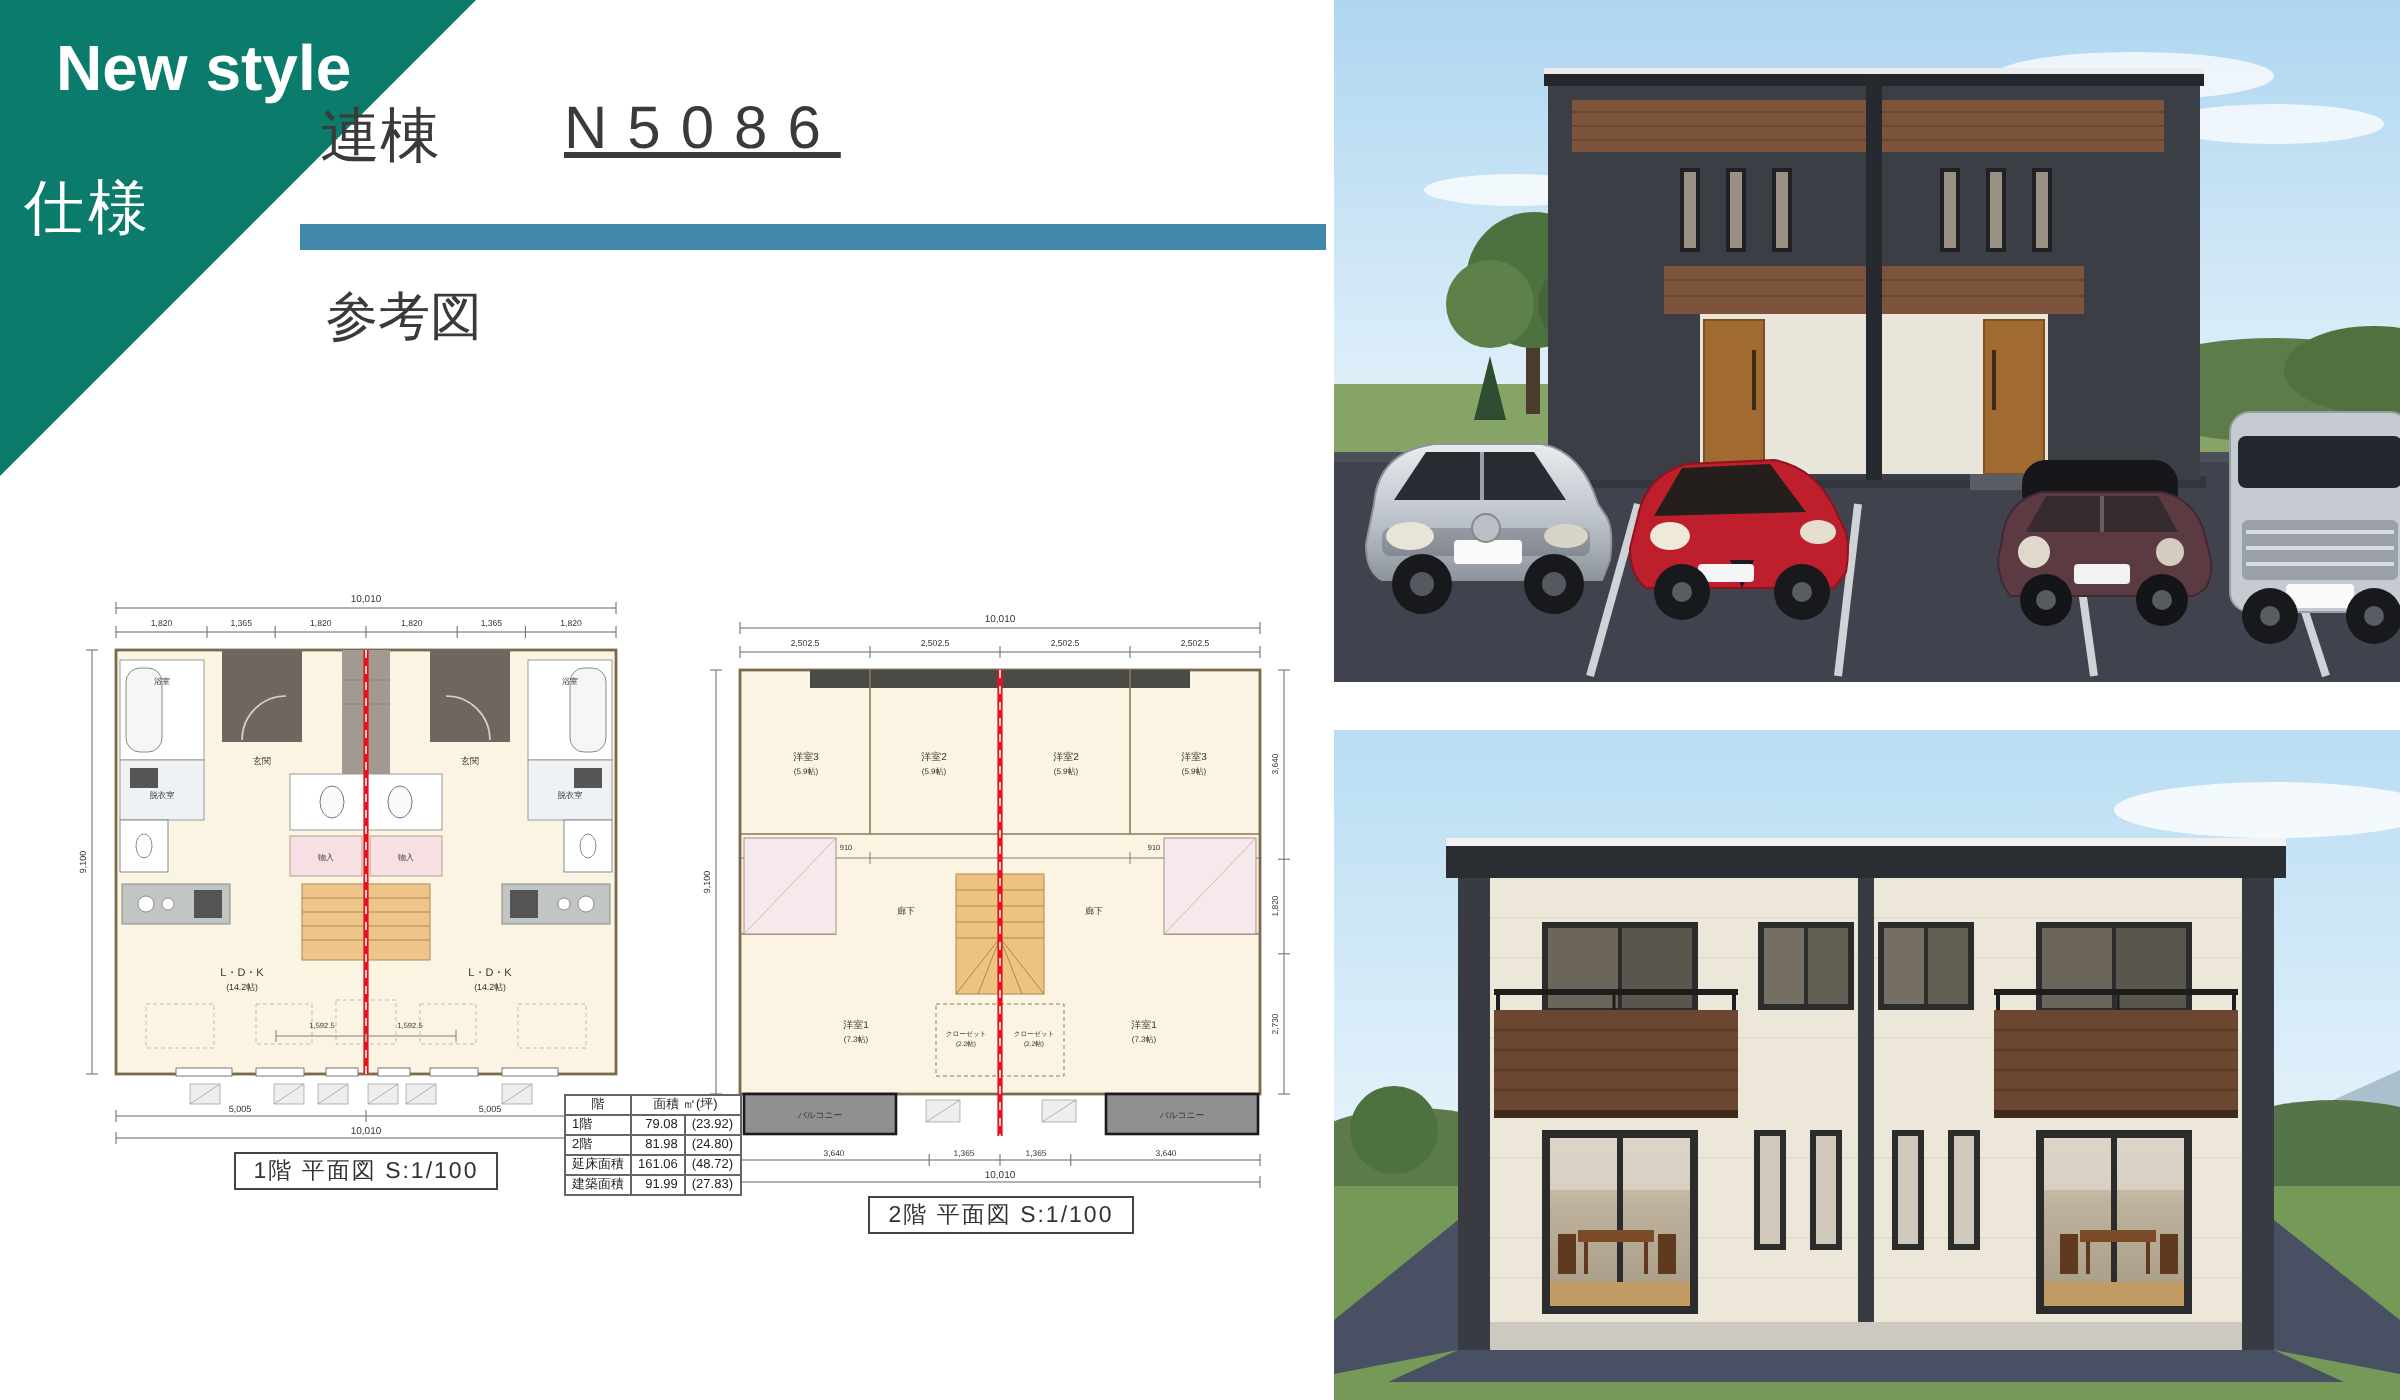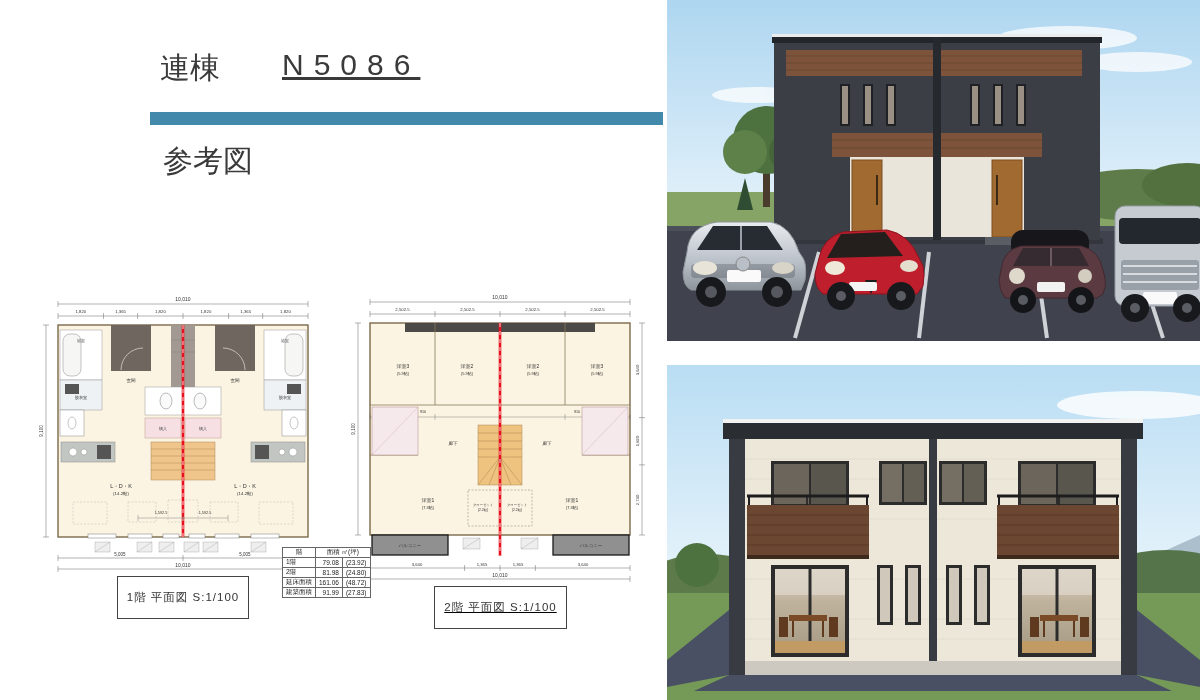--- a/index.html
+++ b/index.html
@@ -11,46 +11,50 @@
   .banner { position:absolute; left:0; top:0; width:238px; height:238px;
             background:#0b7b6b; clip-path:polygon(0 0,100% 0,0 100%); color:#fff; }
   .banner .l1 { position:absolute; left:28px; top:16px; font-size:32px; font-weight:700; letter-spacing:0px; }
   .banner .l2 { position:absolute; left:12px; top:84px; font-size:30px; font-weight:500; letter-spacing:2px; }
 
   
   .title { position:absolute; left:160px; top:48px; font-size:30px; color:#3a3a3a;
            font-weight:500; display:flex; }
   .title .t2 { margin-left:62px; letter-spacing:10px;text-decoration:underline; }
   .title-bar { position:absolute; left:150px; top:112px; width:513px; height:13px; background:#4389ab; }
-  .subtitle { position:absolute; left:163px; top:141px; font-size:30px; color:#3a3a3a; }
+  .subtitle { position:absolute; left:163px; top:141px; font-size:26px; color:#3a3a3a; }
 
   
   .plan { position:absolute; display:flex; flex-direction:column; align-items:center; }
   .plan-caption { margin-top:2px; border:1px solid #444; color:#333; font-size:11.5px;
-                  padding:13px 9px; letter-spacing:1px; background:#fff; white-space:nowrap; }
+                  padding:1px 9px; letter-spacing:1px; background:#fff; white-space:nowrap; }
   svg text { font-family:"Liberation Sans", sans-serif; fill:#333; }
 
   
   .area-table { position:absolute; left:282px; top:547px; border-collapse:collapse;
                 font-size:6.5px; color:#222; background:#fff; }
   .area-table th, .area-table td { border:0.5px solid #666; padding:0 3px; height:10px;
                                    font-weight:400; white-space:nowrap; }
   .area-table td.num { text-align:right; }
   .area-table th { text-align:center; }
 
   
   .photo { position:absolute; overflow:hidden; }
   .photo-top { left:667px; top:0; width:533px; height:341px; }
   .photo-bottom { left:667px; top:365px; width:533px; height:335px; }
 </style>
 </head>
 <body>
 
 <div class="page">
 
+  <div class="banner">
+    <div class="l1">New style</div>
+    <div class="l2">仕様</div>
+  </div>
 
   <div class="title">
     <span class="t1">連棟</span>
     <span class="t2">N5086</span>
   </div>
   <div class="title-bar"></div>
   <div class="subtitle">参考図</div>
 
   <div class="plan" style="left:33px; top:292px; width:300px;">
     <svg width="300" height="282" viewBox="0 0 300 282">
@@ -217,21 +221,21 @@
       <g stroke="#666" stroke-width="0.5">
         <line x1="13" y1="33" x2="13" y2="245"></line>
           <line x1="10" y1="33" x2="16" y2="33"></line>
           <line x1="10" y1="245" x2="16" y2="245"></line>
       </g>
       <text transform="translate(10,139) rotate(-90)" font-size="4.5" text-anchor="middle">9,100</text>
     </svg>
     <div class="plan-caption">1階  平面図  S:1/100</div>
   </div>
 
-  <div class="plan" style="left:343px; top:290px; width:315px;text-decoration:underline;">
+  <div class="plan" style="left:343px; top:302px; width:315px;">
     <svg width="315" height="294" viewBox="0 0 315 294">
 
       <g stroke="#666" stroke-width="0.5">
         <line x1="27" y1="12" x2="287" y2="12"></line>
           <line x1="27" y1="9" x2="27" y2="15"></line>
           <line x1="287" y1="9" x2="287" y2="15"></line>
         <line x1="27" y1="24" x2="287" y2="24"></line>
         <line x1="27" y1="21" x2="27" y2="27"></line>
           <line x1="92" y1="21" x2="92" y2="27"></line>
           <line x1="157" y1="21" x2="157" y2="27"></line>

